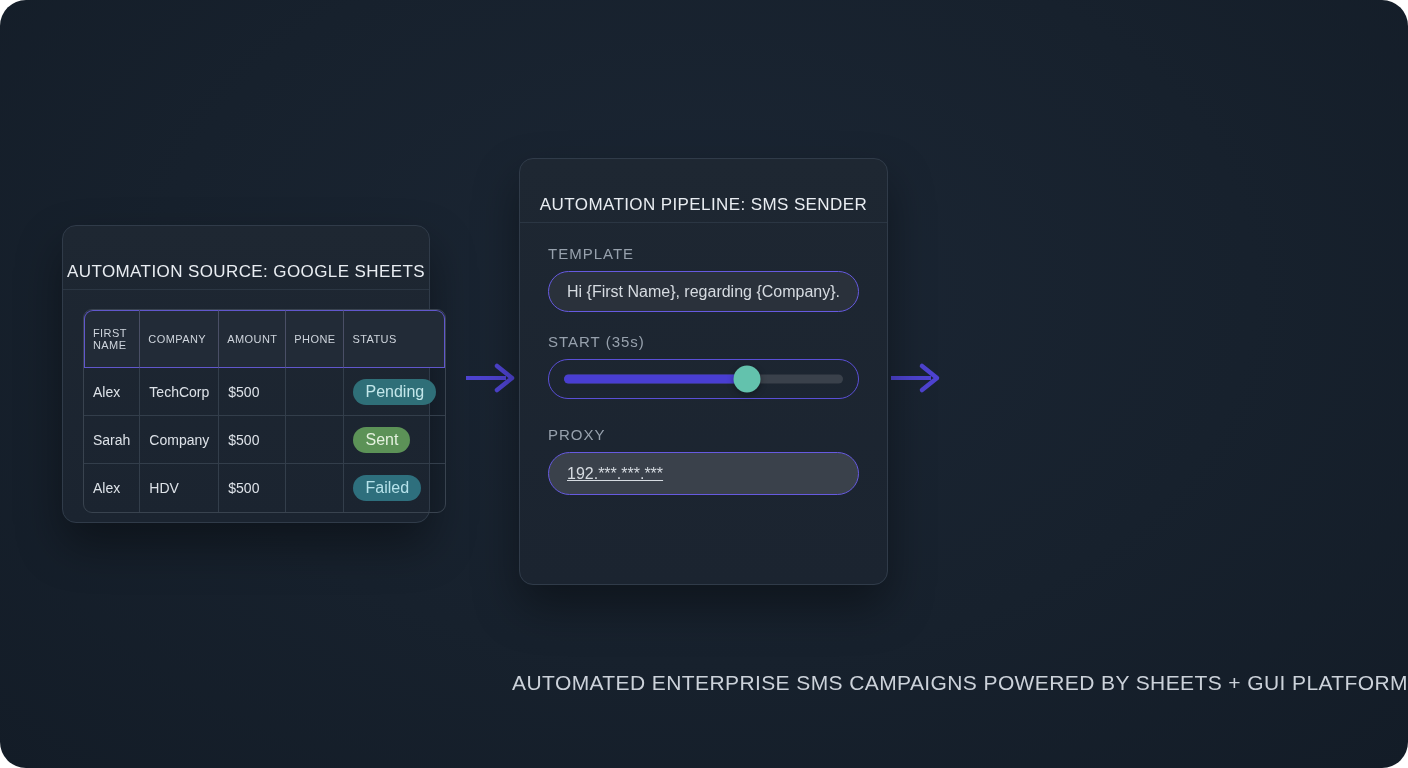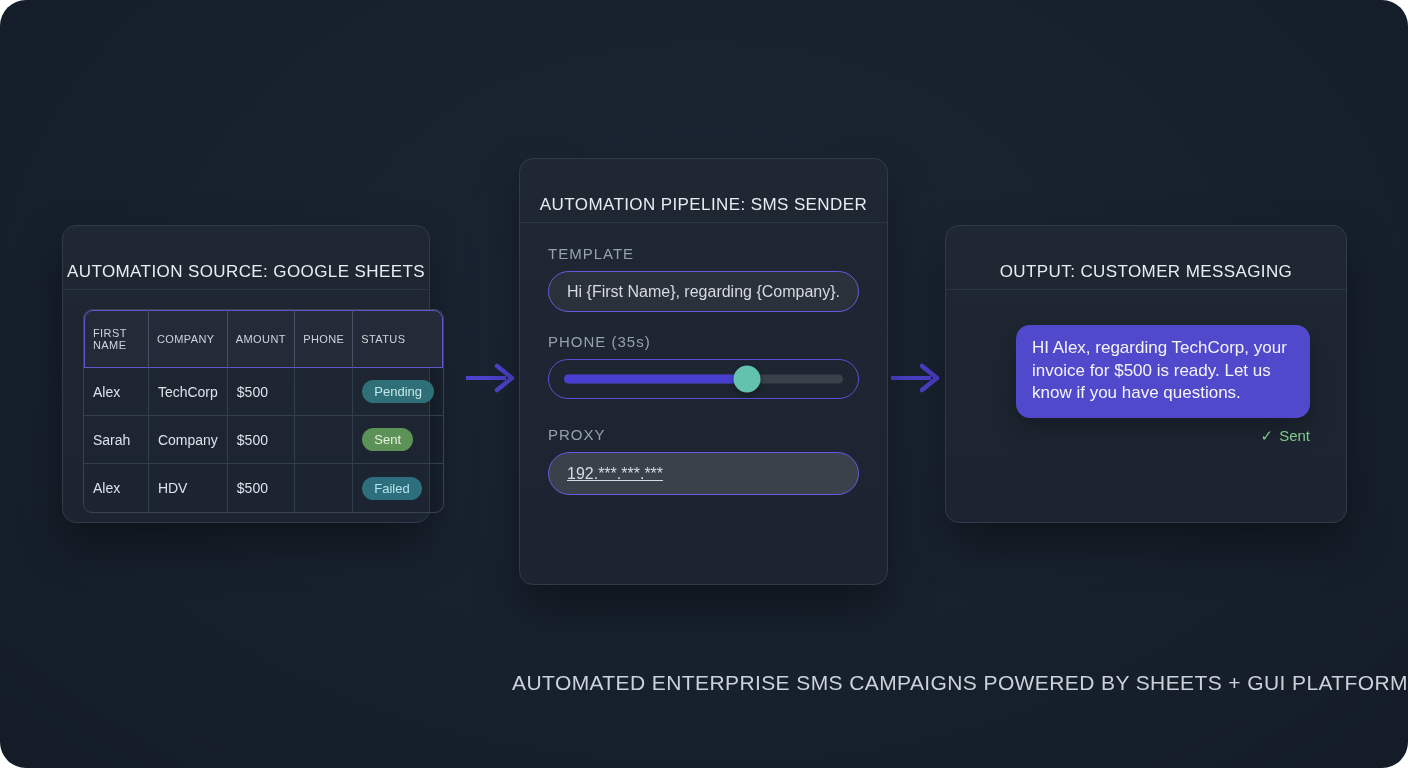--- a/index.html
+++ b/index.html
@@ -55,21 +55,21 @@
   table.sheet th:last-child  { border-right: 1.5px solid #6157cc; border-top-right-radius: 9px; }
   table.sheet td {
     height: 48px; padding: 0 9px;
     border-right: 1px solid #333e4b; border-bottom: 1px solid #333e4b;
   }
   table.sheet td:last-child { border-right: none; }
   table.sheet tr:last-child td { border-bottom: none; }
   .col-first { width: 86px; } .col-company { width: 76px; } .col-amount { width: 68px; }
   .col-phone { width: 58px; } .col-status { width: 73px; }
   .badge {
-    display: inline-block; padding: 4px 12px; border-radius: 13px; font-size: 13px;
+    display: inline-block; padding: 4px 12px; border-radius: 13px; font-size: 16px;
   }
   .badge.pending { background: #2f6f78; color: #c3e7ea; }
   .badge.sent    { background: #5c9257; color: #e5f2df; }
   .badge.failed  { background: #2e6f7d; color: #b6e2ea; }
 
   
   .pipe-body { padding: 22px 28px 0 28px; }
   .field-label {
     color: #97a1ad; font-size: 15px; letter-spacing: 1px; margin-bottom: 9px;
   }
@@ -190,41 +190,32 @@
     <div class="panel-header">
       <div class="panel-title">AUTOMATION PIPELINE: SMS SENDER</div>
     </div>
     <div class="pipe-body">
 
       <div class="field-label">TEMPLATE</div>
       <input class="pill-input" type="text" value="Hi {First Name}, regarding {Company}..." style="">
 
       <div class="gap"></div>
 
-      <div class="field-label">PHONE (35s)</div>
+      <div class="field-label">START (35s)</div>
       <div class="slider-shell">
         <div class="slider-track">
           <div class="slider-fill" id="delay-fill" style="width: 64%;"></div>
         </div>
         <div class="slider-thumb" id="delay-thumb" style="left: 64%;"></div>
       </div>
 
       <div class="gap" style="height:27px"></div>
 
       <div class="field-label">PROXY</div>
       <input class="pill-input proxy" type="text" value="192.***.***.***" style="">
 
     </div>
   </section>
 
-  <section class="panel" id="panel-output">
-    <div class="panel-header">
-      <div class="panel-title">OUTPUT: CUSTOMER MESSAGING</div>
-    </div>
-    <div class="bubble">HI Alex, regarding TechCorp, your invoice for $500 is ready. Let us know if you have questions.</div>
-    <div class="sent-row">
-      <span class="check">✓</span><span>Sent</span>
-    </div>
-  </section>
 
   <div class="caption">AUTOMATED ENTERPRISE SMS CAMPAIGNS POWERED BY SHEETS + GUI PLATFORM</div>
 
 </div>
 
 </body></html>

